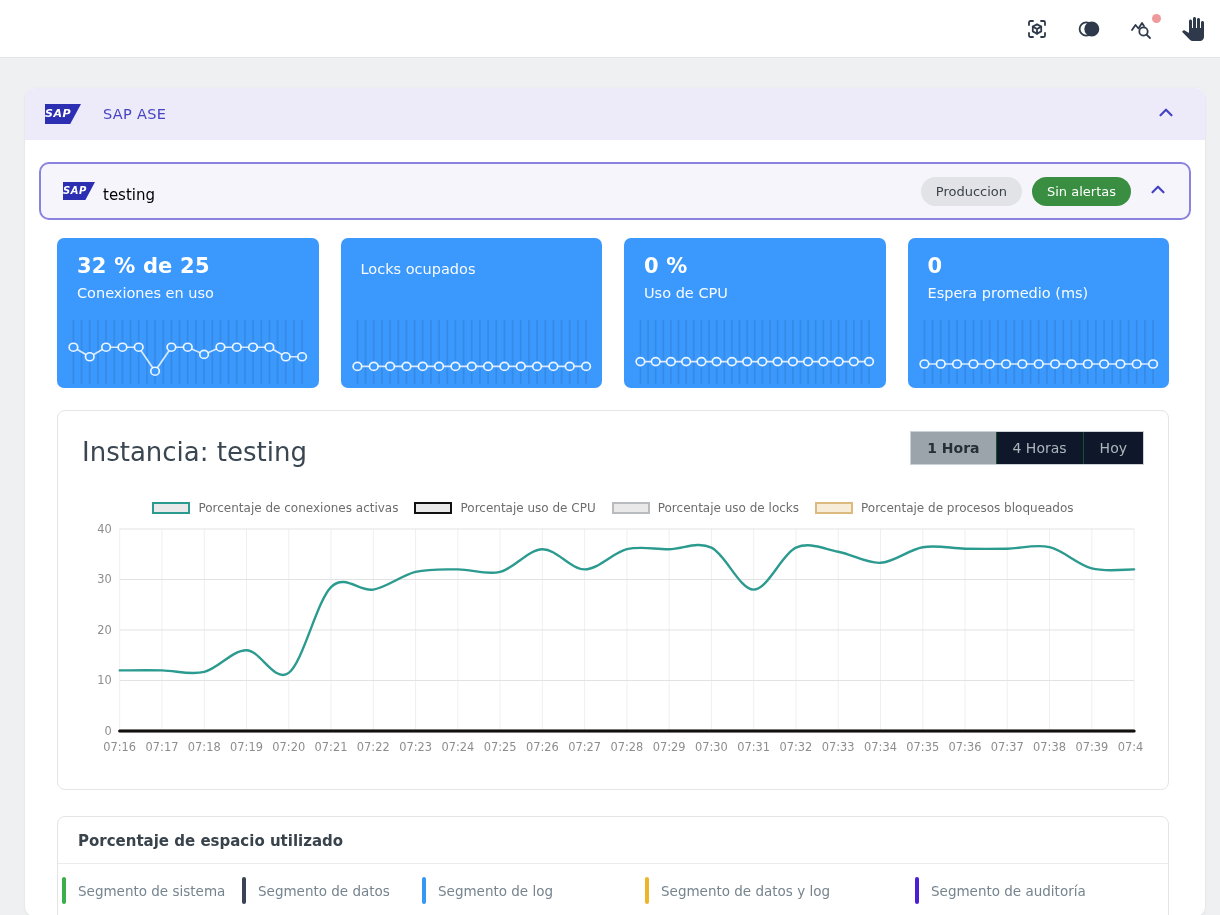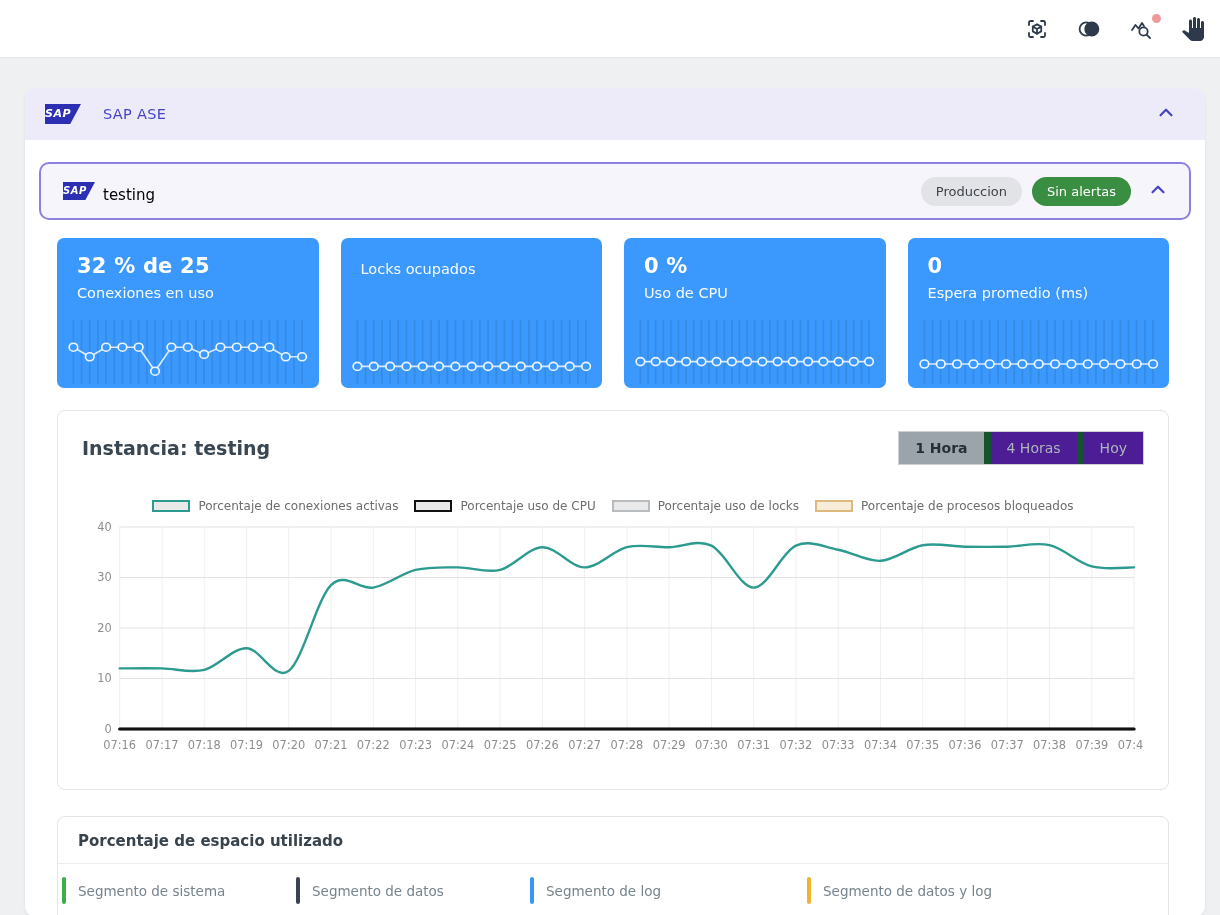--- a/index.html
+++ b/index.html
@@ -50,25 +50,25 @@
     padding:16px 20px 0 20px; position:relative; overflow:hidden; }
   .kpi-value { font-size:21px; font-weight:bold; letter-spacing:.2px; }
   .kpi-label { font-size:14.5px; margin-top:7px; color:rgba(255,255,255,.96); }
   .kpi-spark { position:absolute; left:10px; right:10px; bottom:4px; height:64px; }
   .kpi-spark svg { width:100%; height:64px; display:block; }
 
   
   .chart-panel { margin:22px 36px 0 32px; border:1px solid #e4e4e4;
     border-radius:8px; background:#fff; padding:20px 24px 18px 24px; height:380px; }
   .chart-head { display:flex; align-items:flex-start; }
-  .chart-title { font-size:19px; font-weight:bold; color:#3a4651; margin-top:6px; }
+  .chart-title { font-size:26px; font-weight:normal; color:#3a4651; margin-top:6px; }
   .range-group { display:flex; border:1px solid #ccd1d5; border-radius:0;
     overflow:hidden; }
-  .range-btn { font-size:14px; padding:8px 16px; background:#4c1d95; color:#aeb6bc;
-    border:none; border-left:7px solid #14532d; cursor:pointer;
+  .range-btn { font-size:14px; padding:8px 16px; background:#0f172a; color:#aeb6bc;
+    border:none; border-left:1px solid #14532d; cursor:pointer;
     font-family:inherit; }
   .range-btn:first-child { border-left:none; }
   .range-btn.active { background:#9ba4ab; color:#272f36; font-weight:bold; }
 
   .legend { display:flex; justify-content:center; align-items:center; gap:16px;
     margin-top:34px; }
   .legend-item { display:flex; align-items:center; gap:8px; cursor:pointer; }
   .legend-swatch { width:38px; height:12px; border:2px solid; }
   .legend-label { font-size:12px; color:#6d6d6d; }
 
@@ -474,18 +474,22 @@
             <span class="segment-label">Segmento de datos</span>
           </div>
           <div class="segment" style="flex: 1 1 0%;">
             <span class="segment-bar" style="background: rgb(53, 152, 244);"></span>
             <span class="segment-label">Segmento de log</span>
           </div>
           <div class="segment" style="flex: 1.5 1 0%; margin-left: 43px;">
             <span class="segment-bar" style="background: rgb(239, 180, 44);"></span>
             <span class="segment-label">Segmento de datos y log</span>
           </div>
+          <div class="segment" style="flex: 1.35 1 0%;">
+            <span class="segment-bar" style="background: rgb(75, 31, 212);"></span>
+            <span class="segment-label">Segmento de auditoría</span>
+          </div>
         </div>
 
     </div>
 
   </div>
 </div>
 
 </body></html>

